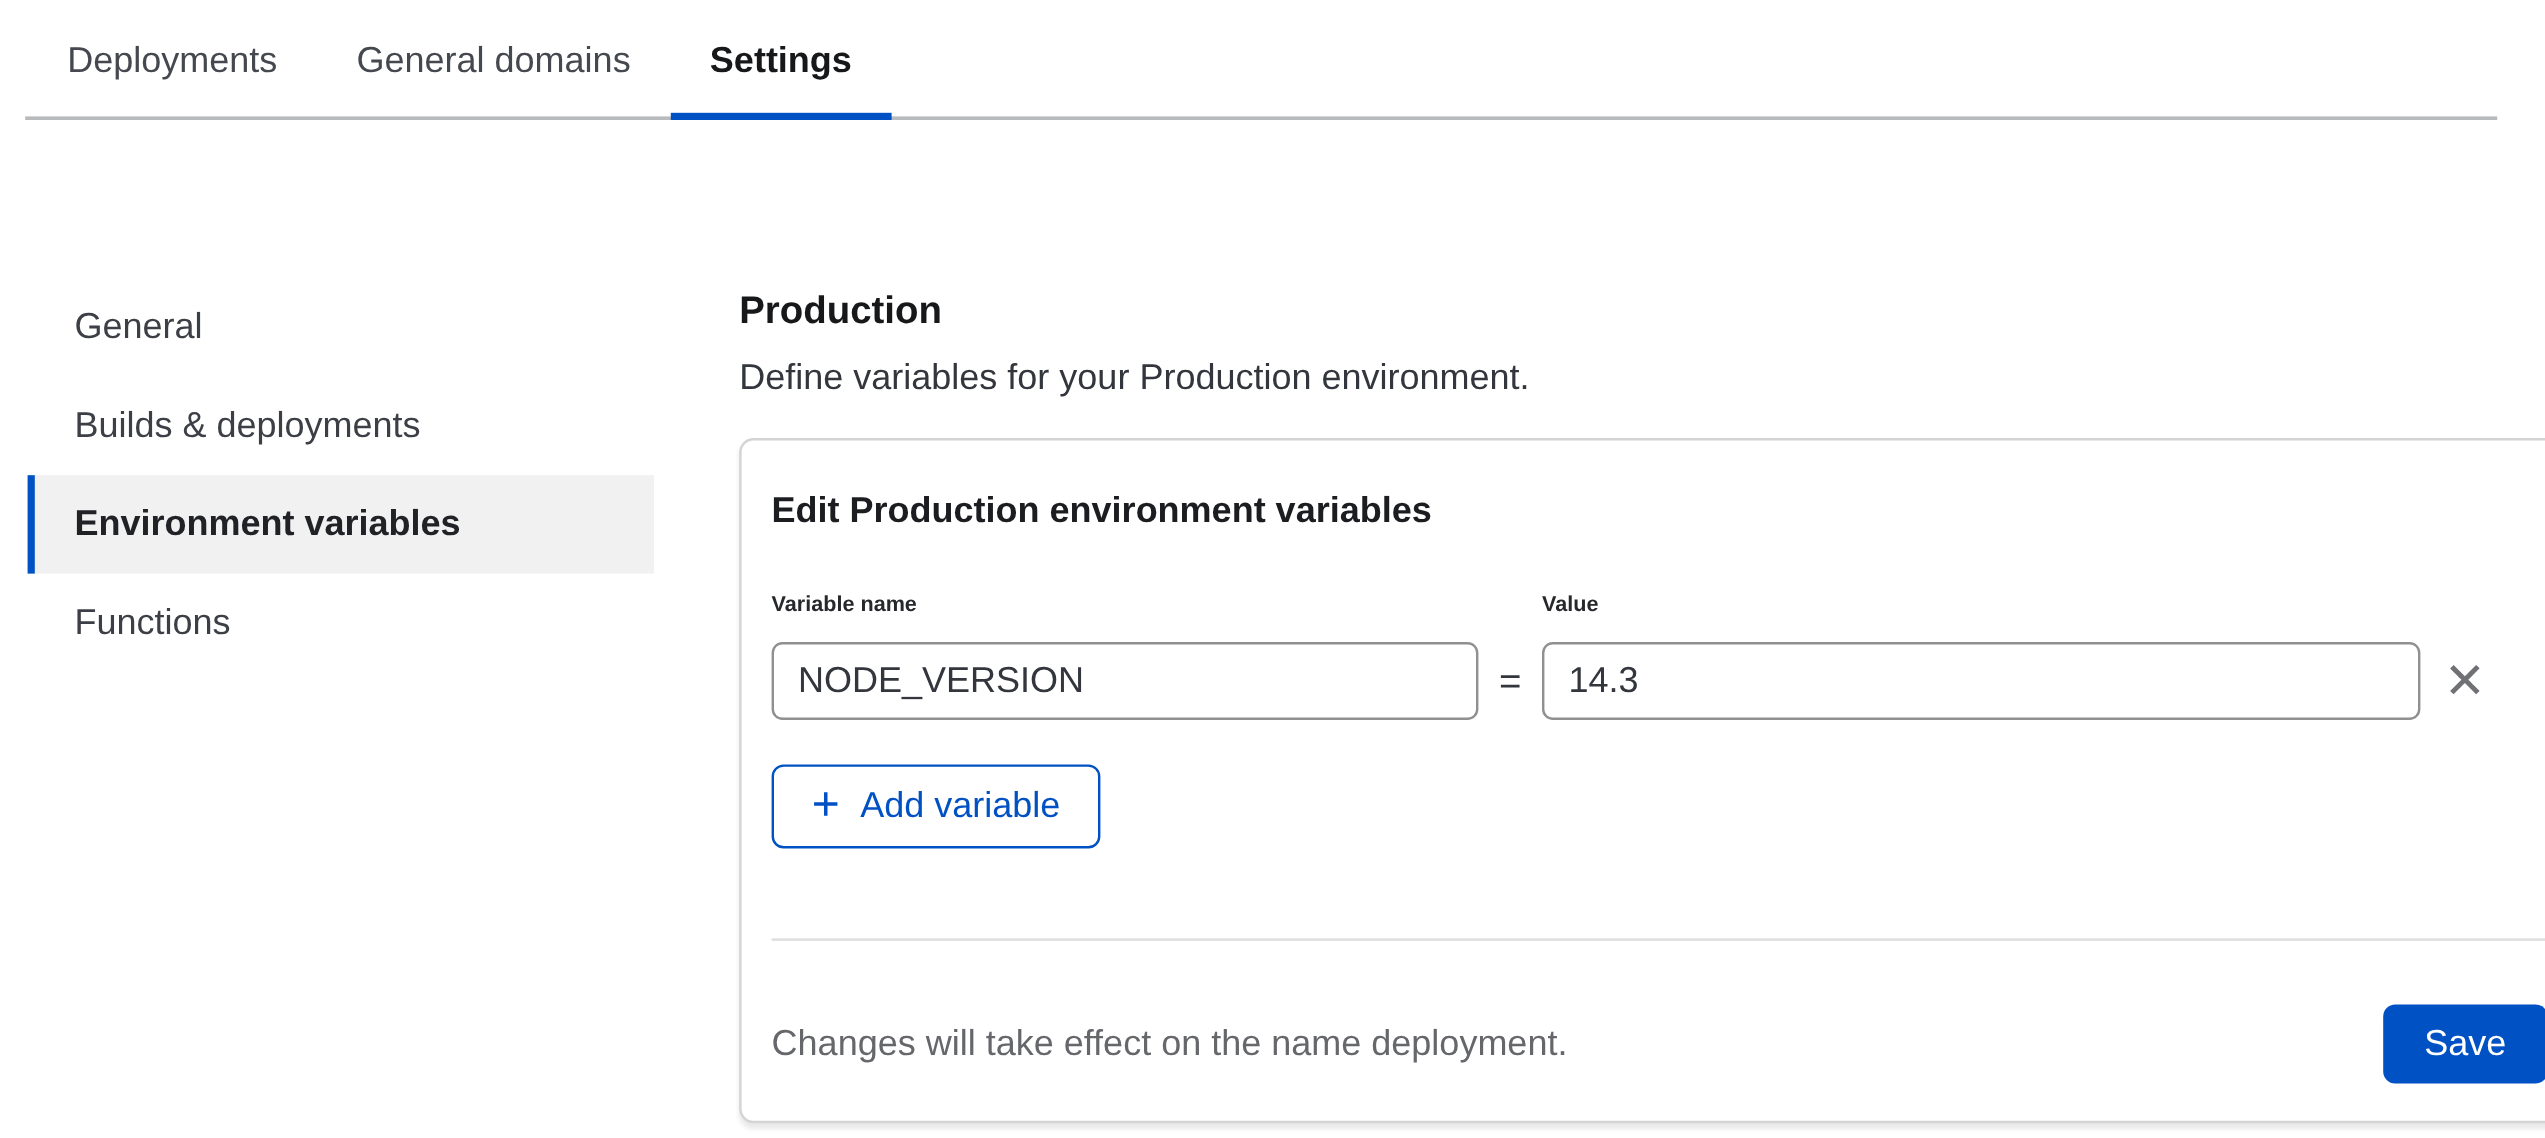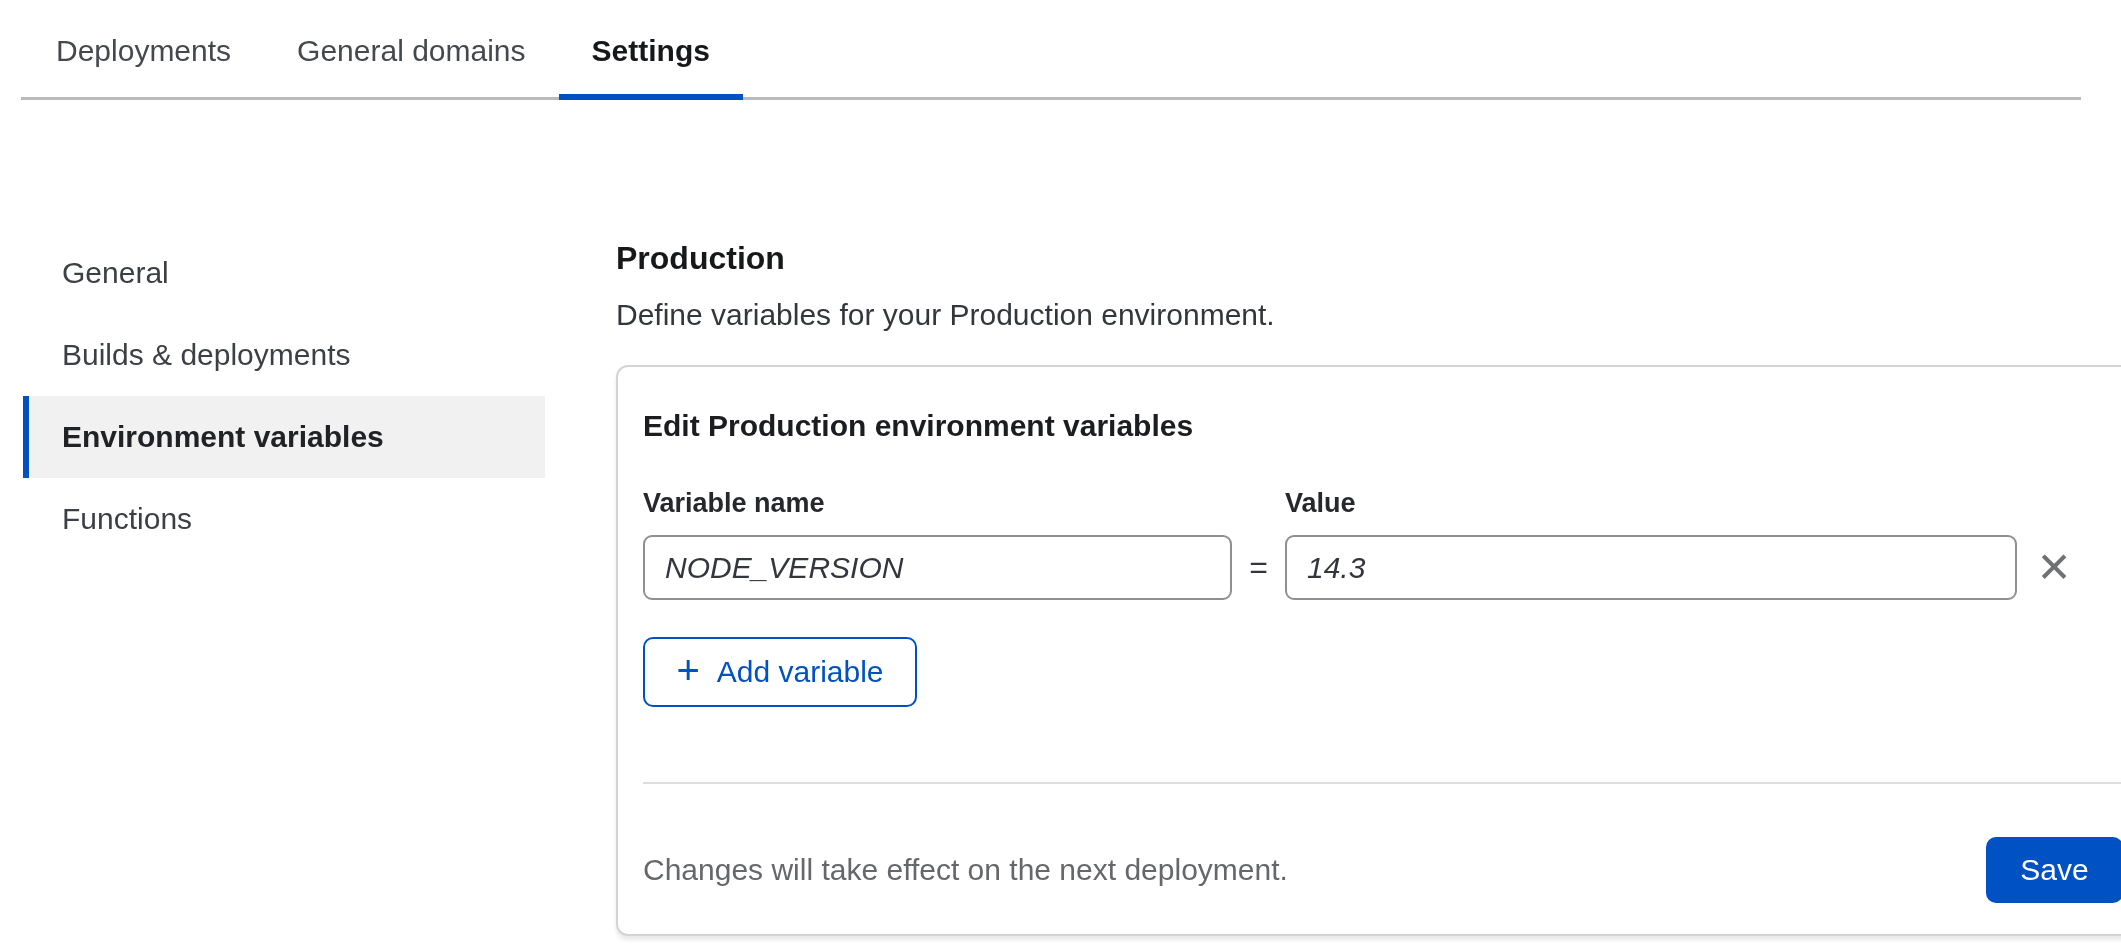--- a/index.html
+++ b/index.html
@@ -80,34 +80,33 @@
     background: #ffffff;
   }
   .card-title {
     font-size: 30px; font-weight: 700; color: #1c1d20;
     margin: 0; line-height: 35px;
   }
 
   .var-row { display: flex; align-items: flex-end; margin-top: 45px; }
   .field-col { display: flex; flex-direction: column; }
   .field-label {
-    font-size: 27px; font-weight: 700; color: #26282c;
+    font-size: 18px; font-weight: 700; color: #26282c;
     margin-bottom: 16px; line-height: 31px;
   }
   .text-input {
     height: 65px;
     border: 2px solid #8f9092;
     border-radius: 9px;
     font-size: 30px;
     font-family: "Liberation Sans", sans-serif;
     color: #33363c;
     padding: 0 20px;
     background: #ffffff;
     outline: none;
-    font-style: italic;
   }
   .input-name  { width: 589px; }
   .input-value { width: 732px; }
   .equals-box {
     width: 53px; height: 65px;
     display: flex; align-items: center; justify-content: center;
     font-size: 32px; color: #33363c;
     flex: none;
   }
   .remove-box {
@@ -204,21 +203,21 @@
       </div>
 
       <button class="add-btn">
         <span class="plus">+</span>
         <span>Add variable</span>
       </button>
 
       <div class="divider"></div>
 
       <div class="card-footer">
-        <div class="footer-note">Changes will take effect on the next deployment.</div>
+        <div class="footer-note">Changes will take effect on the name deployment.</div>
         <div class="footer-actions">
           <button class="btn btn-save">Save</button>
           <button class="btn btn-cancel">Cancel</button>
         </div>
       </div>
 
     </section>
   </main>
 </div>
 

